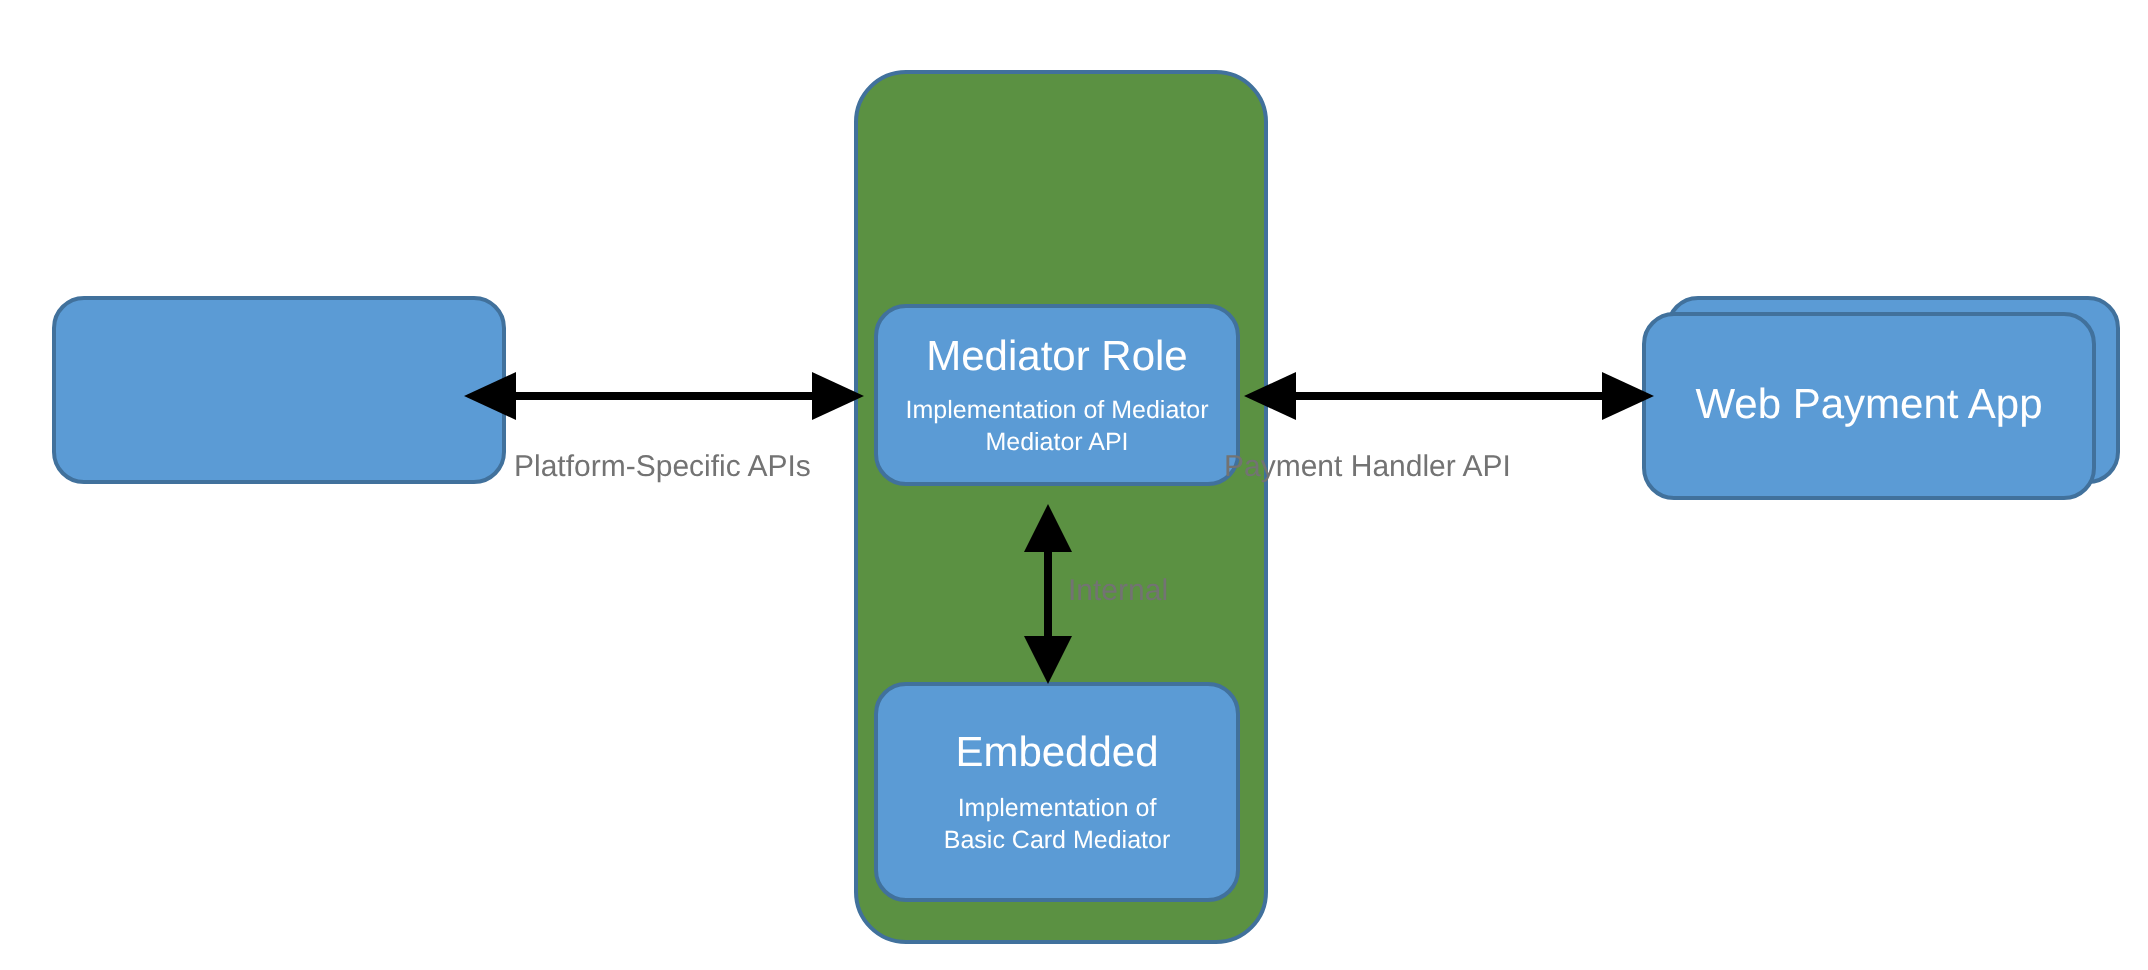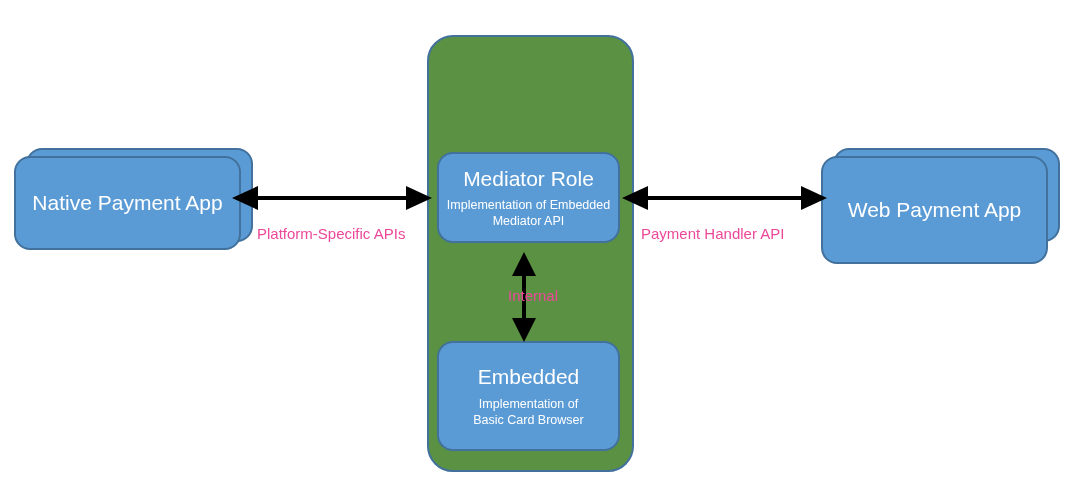--- a/index.html
+++ b/index.html
@@ -70,21 +70,21 @@
 
   
   #native-app-back  { left: 26px;  top: 148px; width: 227px; height: 94px; }
   #native-app {
     left: 14px; top: 156px; width: 227px; height: 94px;
     font-size: 22px; z-index: 2;
   }
 
   #web-app-back  { left: 833px; top: 148px; width: 227px; height: 94px; }
   #web-app {
-    left: 821px; top: 156px; width: 227px; height: 108px;
+    left: 821px; top: 156px; width: 227px; height: 94px;
     font-size: 22px; z-index: 2;
   }
 
   
   #mediator-role {
     left: 437px; top: 152px; width: 183px; height: 91px;
     z-index: 3;
   }
   #embedded-app {
     left: 437px; top: 341px; width: 183px; height: 110px;
@@ -108,60 +108,57 @@
     z-index: 5;
     overflow: visible;
   }
   #arrow-left-svg  { left: 232px; top: 182px; width: 200px; height: 32px; }
   #arrow-right-svg { left: 622px; top: 182px; width: 205px; height: 32px; }
   #arrow-internal-svg { left: 508px; top: 252px; width: 32px; height: 90px; }
 
   
   .edge-label {
     position: absolute;
-    color: #ec4899;
+    color: #737373;
     font-size: 15px;
     white-space: nowrap;
     z-index: 6;
   }
   #label-platform-apis { left: 257px; top: 225px; }
-  #label-handler-api   { left: 641px; top: 225px; }
-  #label-internal      { left: 508px; top: 287px; }
+  #label-handler-api   { left: 612px; top: 225px; }
+  #label-internal      { left: 534px; top: 287px; }
 </style>
 </head>
 <body>
 
 <div id="canvas">
 
   <div class="stack-back" id="native-app-back"></div>
-  <div class="node" id="native-app">
-    <span class="node-title">Native Payment App</span>
-  </div>
 
   <div class="stack-back" id="web-app-back"></div>
   <div class="node" id="web-app">
     <span class="node-title">Web Payment App</span>
   </div>
 
   <div id="user-agent"></div>
   <div id="user-agent-title">
     <div>User Agent</div>
     <div>(Browser)</div>
   </div>
 
   <div class="node" id="mediator-role">
     <span class="node-title">Mediator  Role</span>
-    <span class="node-sub">Implementation of Embedded</span>
+    <span class="node-sub">Implementation of Mediator</span>
     <span class="node-sub" style="margin-top:0">Mediator API</span>
   </div>
 
   <div class="node" id="embedded-app">
     <span class="node-title">Embedded</span>
     <span class="node-sub">Implementation of</span>
-    <span class="node-sub" style="margin-top:0">Basic Card Browser</span>
+    <span class="node-sub" style="margin-top:0">Basic Card Mediator</span>
   </div>
 
   <svg class="arrow-svg" id="arrow-left-svg" viewBox="0 0 200 32">
     <line x1="22" y1="16" x2="178" y2="16" stroke="#000000" stroke-width="4"></line>
     <polygon points="0,16 26,4 26,28" fill="#000000"></polygon>
     <polygon points="200,16 174,4 174,28" fill="#000000"></polygon>
   </svg>
   <div class="edge-label" id="label-platform-apis">Platform-Specific APIs</div>
 
   <svg class="arrow-svg" id="arrow-right-svg" viewBox="0 0 205 32">

